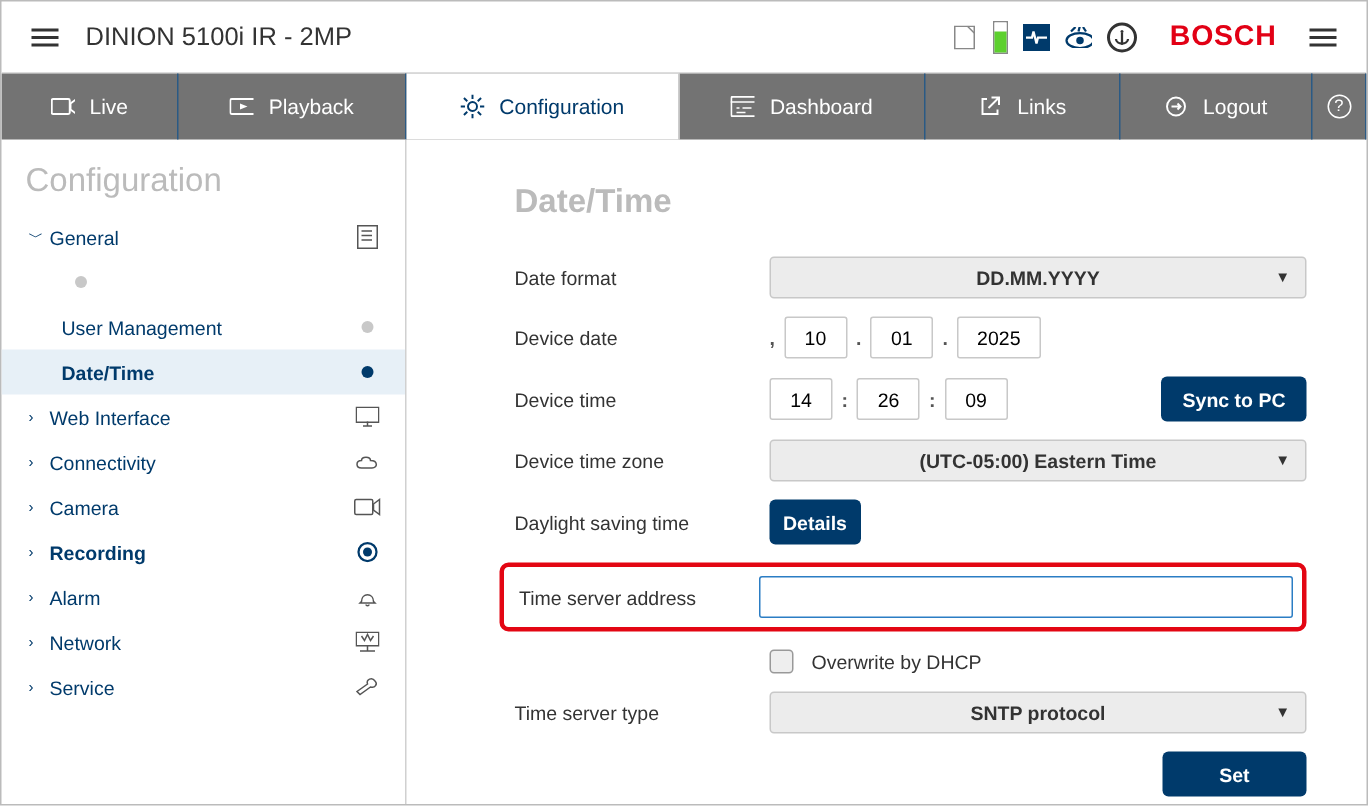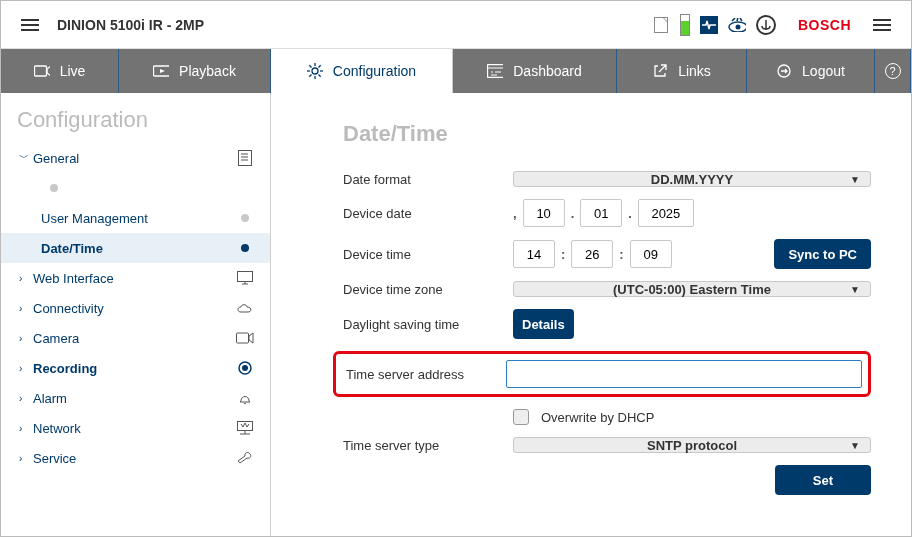--- a/index.html
+++ b/index.html
@@ -26,40 +26,40 @@
   .hamburger {
     display: flex;
     flex-direction: column;
     justify-content: center;
     gap: 3px;
     width: 18px;
     cursor: pointer;
   }
   .hamburger div { height: 2px; background: #333; }
   .device-name {
-    font-weight: 700;
+    font-weight: 400;
     margin-left: 18px;
-    font-size: 14px;
+    font-size: 17px;
     flex: 1;
   }
   .status-icons {
     display: flex;
     align-items: center;
     gap: 10px;
   }
   .status-icon { width: 18px; height: 18px; display:flex;align-items:center;justify-content:center; font-size:14px;}
   .health-bar { width: 10px; height: 22px; border:1px solid #888; display:flex;flex-direction:column;}
   .health-bar .top{flex:1;background:#fff;}
   .health-bar .bot{flex:2;background:#5dd02e;}
   .pulse-icon { width:18px;height:18px;background:#003a6b;display:flex;align-items:center;justify-content:center;color:#fff;font-size:11px;}
   .anth-icon { width:20px;height:20px;border:2px solid #333;border-radius:50%;display:flex;align-items:center;justify-content:center;font-size:11px;}
   .brand {
     font-weight: 700;
     color: #e20015;
-    font-size: 14px;
+    font-size: 19px;
     letter-spacing: 0.5px;
     margin: 0 12px;
   }
   
   .tabs {
     display: flex;
     height: 44px;
     background: #737373;
     color: #fff;
   }
@@ -127,21 +127,21 @@
     margin-bottom: 12px;
   }
   .form-row .flabel{
     width: 170px;
     font-size: 13px;
     color: #333;
   }
   .widget-area{flex:1;display:flex;align-items:center;gap:6px;}
   .select {
     flex: 1;
-    height: 16px;
+    height: 28px;
     background: #ececec;
     border: 1px solid #c8c8c8;
     border-radius: 3px;
     display: flex;
     align-items: center;
     justify-content: center;
     position: relative;
     font-weight: 700;
     color: #333;
     cursor: pointer;

